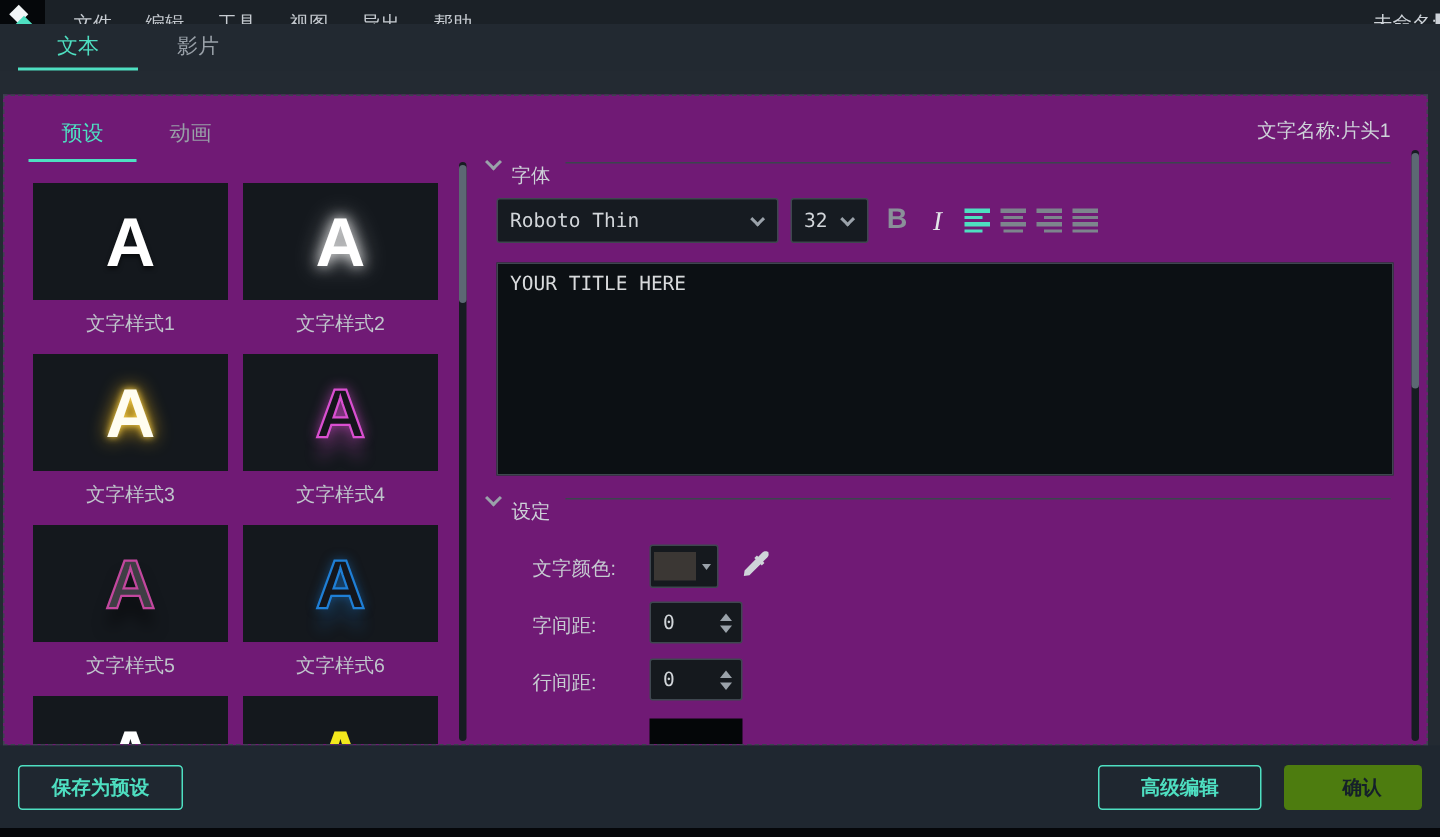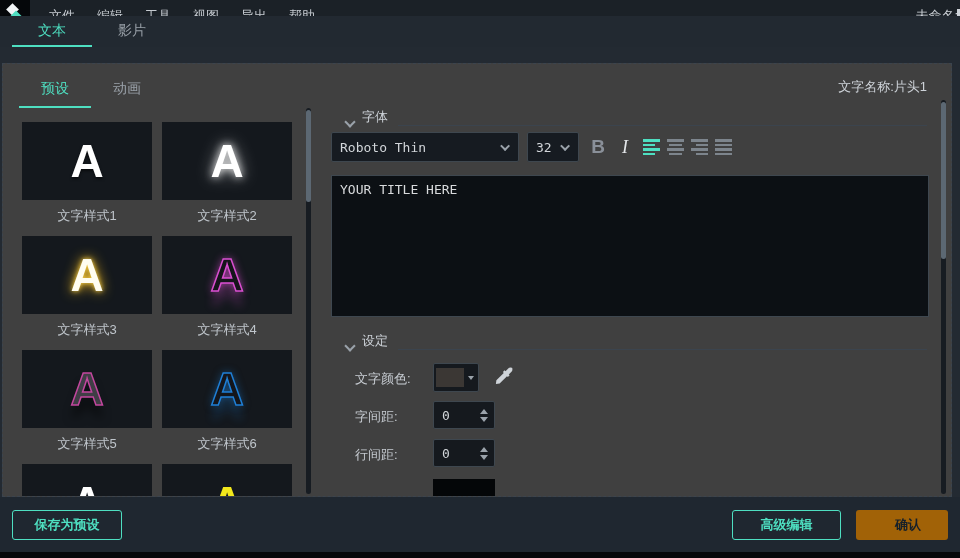--- a/index.html
+++ b/index.html
@@ -38,21 +38,21 @@
   .tabbar {
     position:absolute; top:16px; left:0; right:0; height:31px;
     background:#222931; display:flex; align-items:stretch; padding-left:12px;
   }
   .tab { width:80px; text-align:center; font-size:14px; color:#99a0a8; line-height:29px; cursor:pointer; }
   .tab.active { color:#4edfc1; border-bottom:2px solid #4edfc1; }
 
   
   .main {
     position:absolute; left:2px; right:8px; top:63px; bottom:61px;
-    border:1px dashed #3b444e; background:#404040; overflow:hidden;
+    border:1px dashed #3b444e; background:#701a75; overflow:hidden;
   }
 
   
   .left-panel { position:absolute; left:0; top:0; width:318px; bottom:0; }
   .subtabs { display:flex; padding-left:16px; margin-top:16px; }
   .subtab { width:72px; text-align:center; font-size:14px; color:#99a0a8; padding-bottom:8px; cursor:pointer; }
   .subtab.active { color:#4edfc1; border-bottom:2px solid #4edfc1; }
   .style-grid {
     position:absolute; left:19px; top:58px; width:272px; bottom:0;
     display:grid; grid-template-columns:130px 130px; column-gap:10px; row-gap:0;
@@ -75,21 +75,21 @@
   .style-label { text-align:center; font-size:13px; color:#bfc5cb; margin-top:7px; }
 
   .vscroll-track { position:absolute; width:5px; background:#171c22; border-radius:3px; }
   .vscroll-thumb { position:absolute; width:5px; background:#5c6873; border-radius:3px; cursor:pointer; }
   .left-track { left:303px; top:44px; bottom:2px; }
   .left-thumb { left:303px; top:46px; height:92px; }
 
   
   .right-panel { position:absolute; left:318px; right:0; top:0; bottom:0; }
   .text-name { position:absolute; top:14px; right:24px; font-size:13px; color:#ced3d9; }
-  .section-head { position:absolute; left:25px; right:24px; display:flex; align-items:flex-end; font-size:13px; color:#cdd2d8; }
+  .section-head { position:absolute; left:4px; right:24px; display:flex; align-items:flex-start; font-size:13px; color:#cdd2d8; }
   .section-head .chev {
     width:8px; height:8px; border-left:2px solid #9aa2aa; border-bottom:2px solid #9aa2aa;
     transform:rotate(-45deg); margin:-4px 8px 0 0;
   }
   .section-head .rule { flex:1; border-top:1px solid #3b444e; margin-left:10px; }
   .head-font { top:44px; }
   .head-settings { top:268px; }
 
   .select {
     position:absolute; height:30px; background:#161b21; border:1px solid #3e474f; border-radius:2px;
@@ -164,21 +164,21 @@
     background:#1f2730; display:flex; align-items:center; padding:0 12px;
   }
   .btn {
     height:30px; border-radius:3px; font-size:13px; font-weight:bold;
     display:flex; align-items:center; justify-content:center; cursor:pointer;
     font-family:Liberation Mono, monospace;
   }
   .btn-outline { border:1px solid #4edfc1; color:#4edfc1; background:transparent; }
   .btn-save { width:110px; }
   .btn-advanced { width:109px; margin-left:auto; }
-  .btn-confirm { width:92px; margin-left:15px; background:#a16207; color:#15202a; border:none;padding-left:12px; }
+  .btn-confirm { width:92px; margin-left:15px; background:#4d7c0f; color:#15202a; border:none;padding-left:12px; }
   .bottom-strip { position:absolute; left:0; right:0; bottom:0; height:6px; background:#05070a; }
 </style>
 </head>
 <body>
 
 <div class="window">
 
   <div class="menubar">
     <div class="logo">
       <span class="d1"></span>

